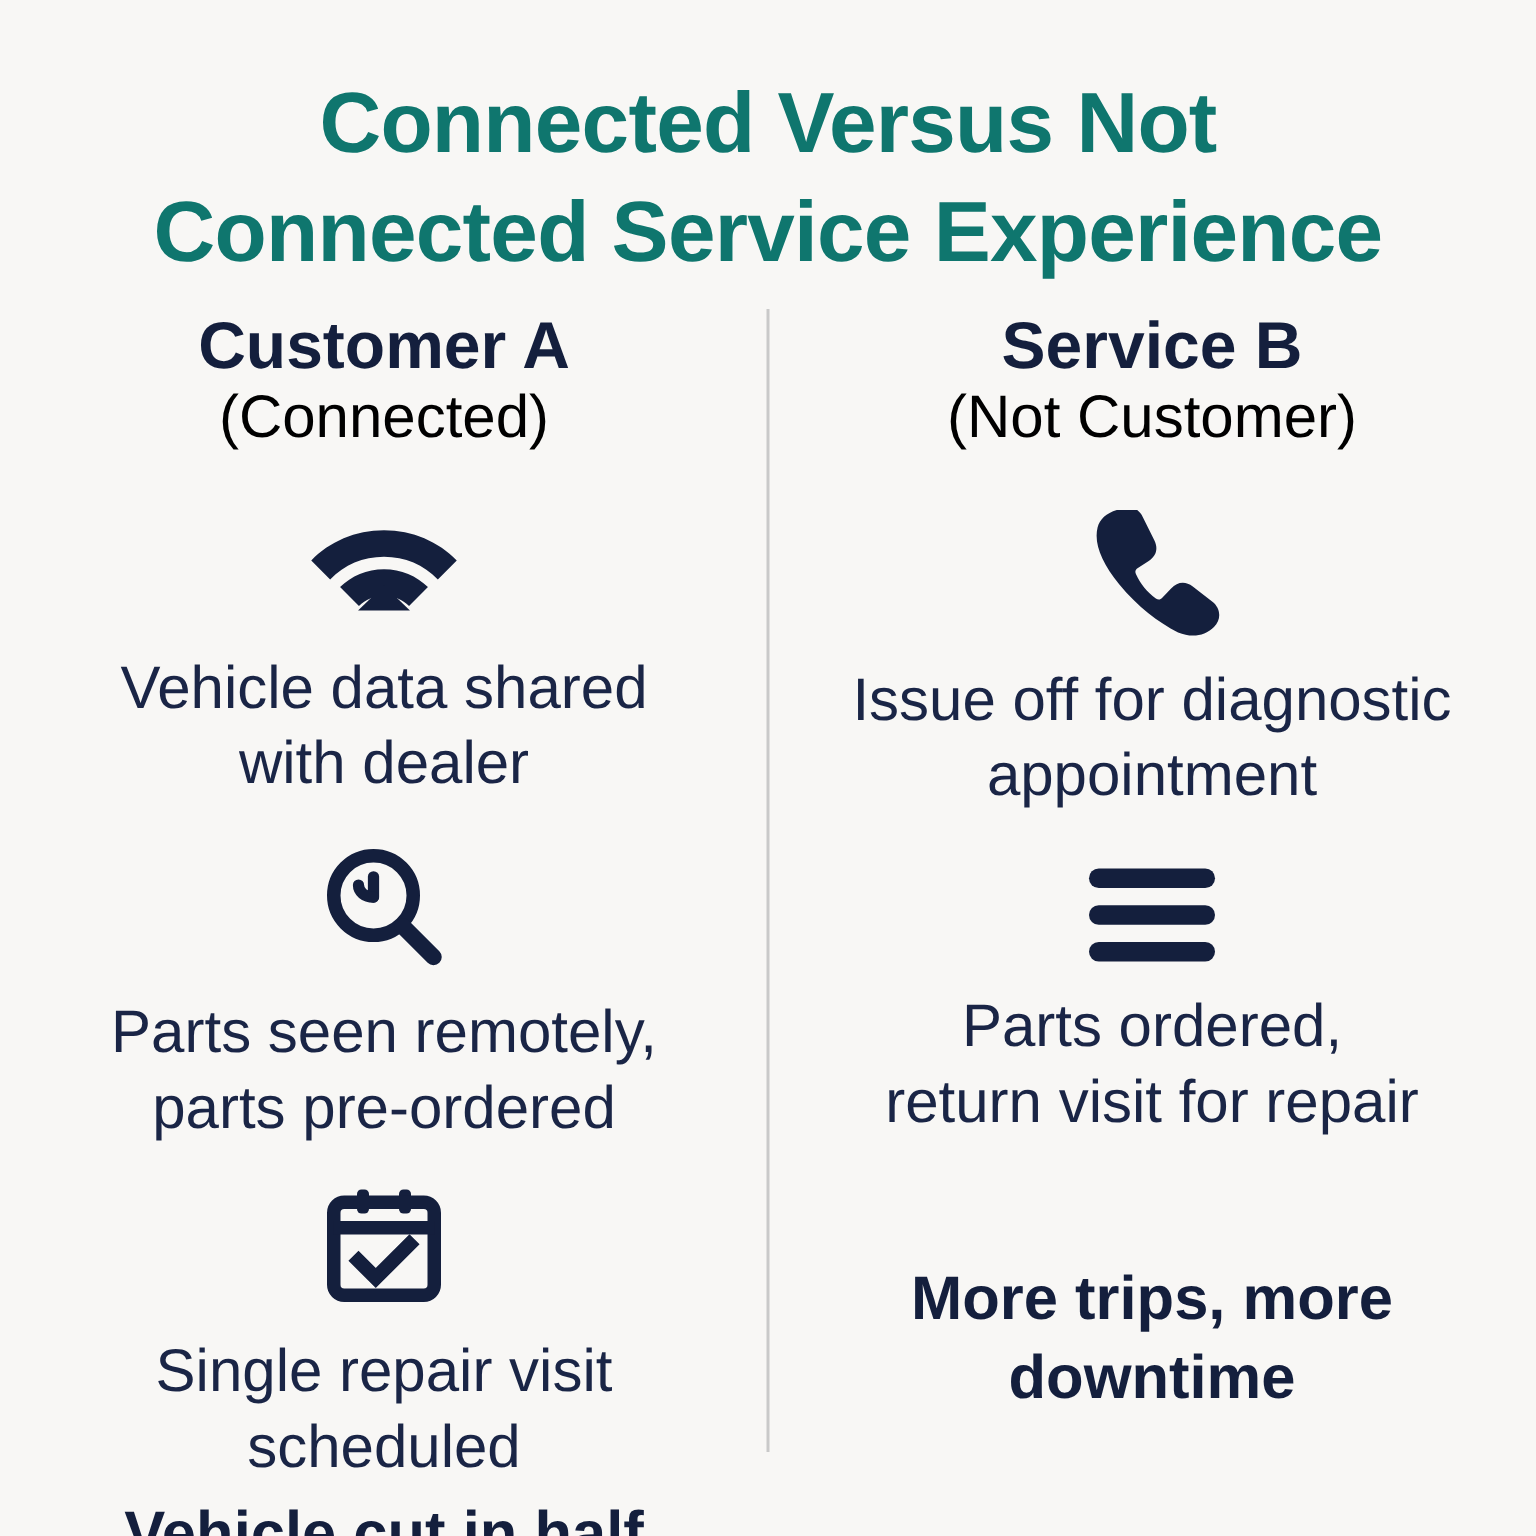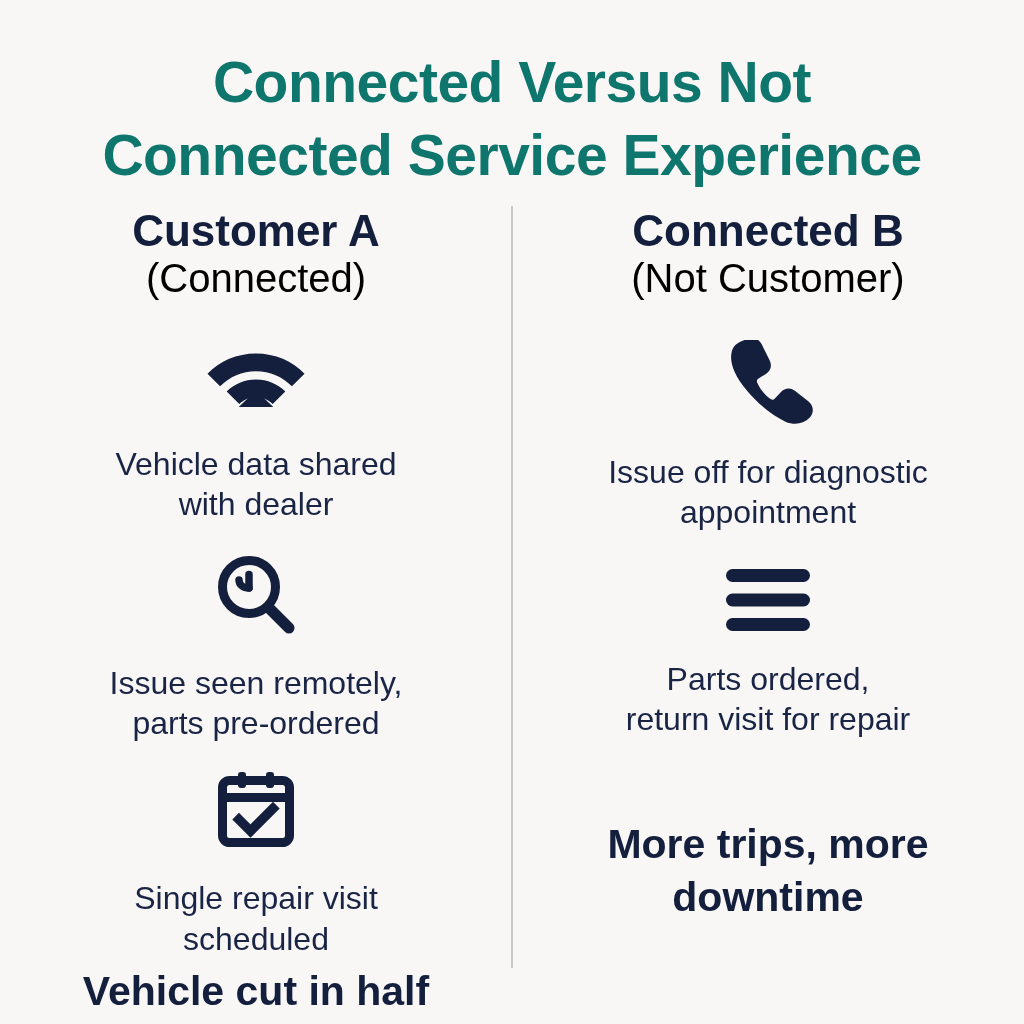--- a/index.html
+++ b/index.html
@@ -92,23 +92,23 @@
     width: 100%;
     display: flex;
     flex-direction: column;
     align-items: center;
   }
   .step .icon {
     display: block;
     line-height: 0;
   }
   .step .step-text {
-    margin-top: 26px;
-    text-align: center;
-    font-size: 32px;
+    margin-top: 16px;
+    text-align: center;
+    font-size: 40px;
     font-weight: 400;
     line-height: 1.27;
     color: #1a2546;
     white-space: pre-line;
   }
 
   
   .col-left .steps { margin-top: 38px; }
   .col-left .step + .step { margin-top: 26px; }
   .col-left .conclusion { margin-top: 6px; }
@@ -165,21 +165,21 @@
 
         <div class="step">
           <span class="icon">
             <svg width="86" height="86" viewBox="0 0 86 86" aria-hidden="true">
               <circle cx="36" cy="36" r="26.5" fill="none" stroke="#141f3d" stroke-width="9"></circle>
               <path d="M55.5 56.5 76 77" fill="none" stroke="#141f3d" stroke-width="11" stroke-linecap="round"></path>
               <path d="M36 23.5v13.5" fill="none" stroke="#141f3d" stroke-width="7.5" stroke-linecap="round"></path>
               <path d="M36 37c-6 0-10-3.5-10-8" fill="none" stroke="#141f3d" stroke-width="7.5" stroke-linecap="round"></path>
             </svg>
           </span>
-          <div class="step-text">Issue seen remotely,
+          <div class="step-text">Parts seen remotely,
 parts pre-ordered</div>
         </div>
 
         <div class="step">
           <span class="icon">
             <svg width="82" height="82" viewBox="0 0 82 82" aria-hidden="true">
               <rect x="23" y="2" width="8" height="16" rx="3" fill="#141f3d"></rect>
               <rect x="51" y="2" width="8" height="16" rx="3" fill="#141f3d"></rect>
               <rect x="7.5" y="10.5" width="67" height="62" rx="7" fill="none" stroke="#141f3d" stroke-width="9"></rect>
               <path d="M7.5 27.5h67" fill="none" stroke="#141f3d" stroke-width="9"></path>
@@ -191,21 +191,21 @@
         </div>
 
       </div>
 
       <div class="conclusion">Vehicle cut in half</div>
     </div>
 
     <div class="column col-right">
 
       <div class="col-heading">
-        <div class="name">Connected B</div>
+        <div class="name">Service B</div>
         <div class="status">(Not Customer)</div>
       </div>
 
       <div class="steps">
 
         <div class="step">
           <span class="icon">
             <svg width="92" height="86" viewBox="0 0 92 86" aria-hidden="true">
               <path d="M30.5 6.5c6.5-5 14.2-3 17.8 3.6l8.8 16.2c3 5.6 1.6 11-3.4 14.6l-7.4 5.4c-1.6 1.2-2 2.6-1.1 4.4 3.2 6.6 8.2 12.3 14.6 16.4 1.7 1.1 3.2.9 4.5-.6l5.9-6.8c4.3-4.9 9.9-5.6 15.1-1.9l14.2 10.1c6 4.3 7 12.1 1.8 17.7" fill="none" stroke="#141f3d" stroke-width="0"></path>
               <path d="M33.4 5.2c7-4.6 14.6-2 18 4.9l8.2 16.6c2.8 5.7 1.2 11-4 14.3l-7.6 4.9c-1.7 1.1-2.2 2.5-1.4 4.3 3 6.8 7.8 12.7 14 17.1 1.7 1.2 3.2 1 4.5-.5l6.2-6.5c4.5-4.7 10.1-5.2 15.2-1.3l13.8 10.7c5.8 4.5 6.5 12.4 1.1 17.7-6.7 6.6-15.9 7.6-25.2 3.8C62.4 84.3 47.6 73 35 57.6 22.5 42.2 17 28.6 19.7 17.6c1.5-6 6.2-10.2 13.7-12.4Z" fill="#141f3d" transform="translate(-9,-5) scale(0.95)"></path>

